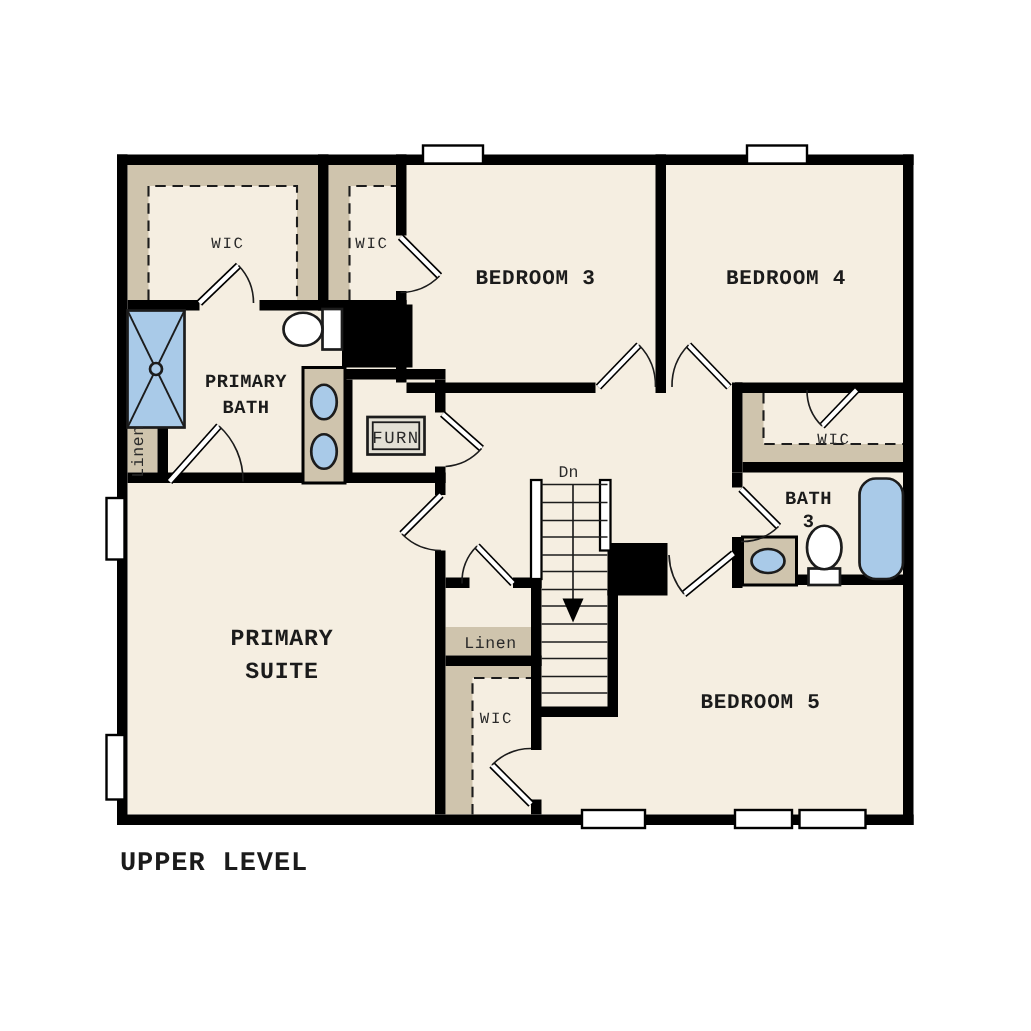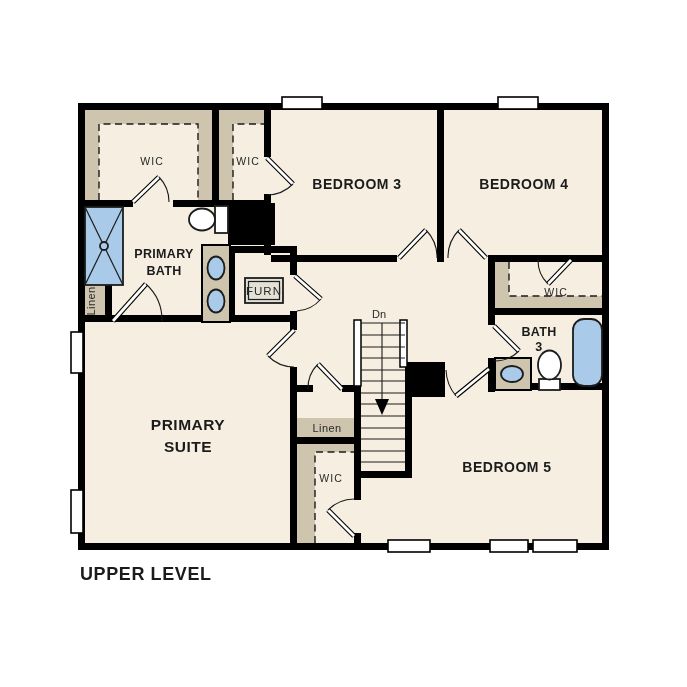--- a/index.html
+++ b/index.html
@@ -1,16 +1,16 @@
 <!DOCTYPE html>
 <html><head>
 <meta charset="utf-8">
 <style>
   html,body{margin:0;padding:0;background:#ffffff;}
-  .page{position:relative;width:687px;height:687px;background:#ffffff;font-family:Liberation Sans, sans-serif;}
+  .page{position:relative;width:687px;height:687px;background:#ffffff;font-family:Liberation Mono, monospace;}
   svg{display:block;}
   .wall{fill:#000000;}
   .floor{fill:#f5eee1;}
   .shelf{fill:#cfc4ad;}
   .dash{fill:none;stroke:#1c1c1c;stroke-width:1.4;stroke-dasharray:7 4.5;}
   .fix-blue{fill:#a9cae8;stroke:#1c1c1c;stroke-width:1.8;}
   .fix-white{fill:#ffffff;stroke:#1c1c1c;stroke-width:1.8;}
   .thin{fill:none;stroke:#1c1c1c;stroke-width:1.2;}
   .rail{fill:#ffffff;stroke:#000000;stroke-width:1.5;}
   .win{fill:#ffffff;stroke:#000000;stroke-width:1.6;}

